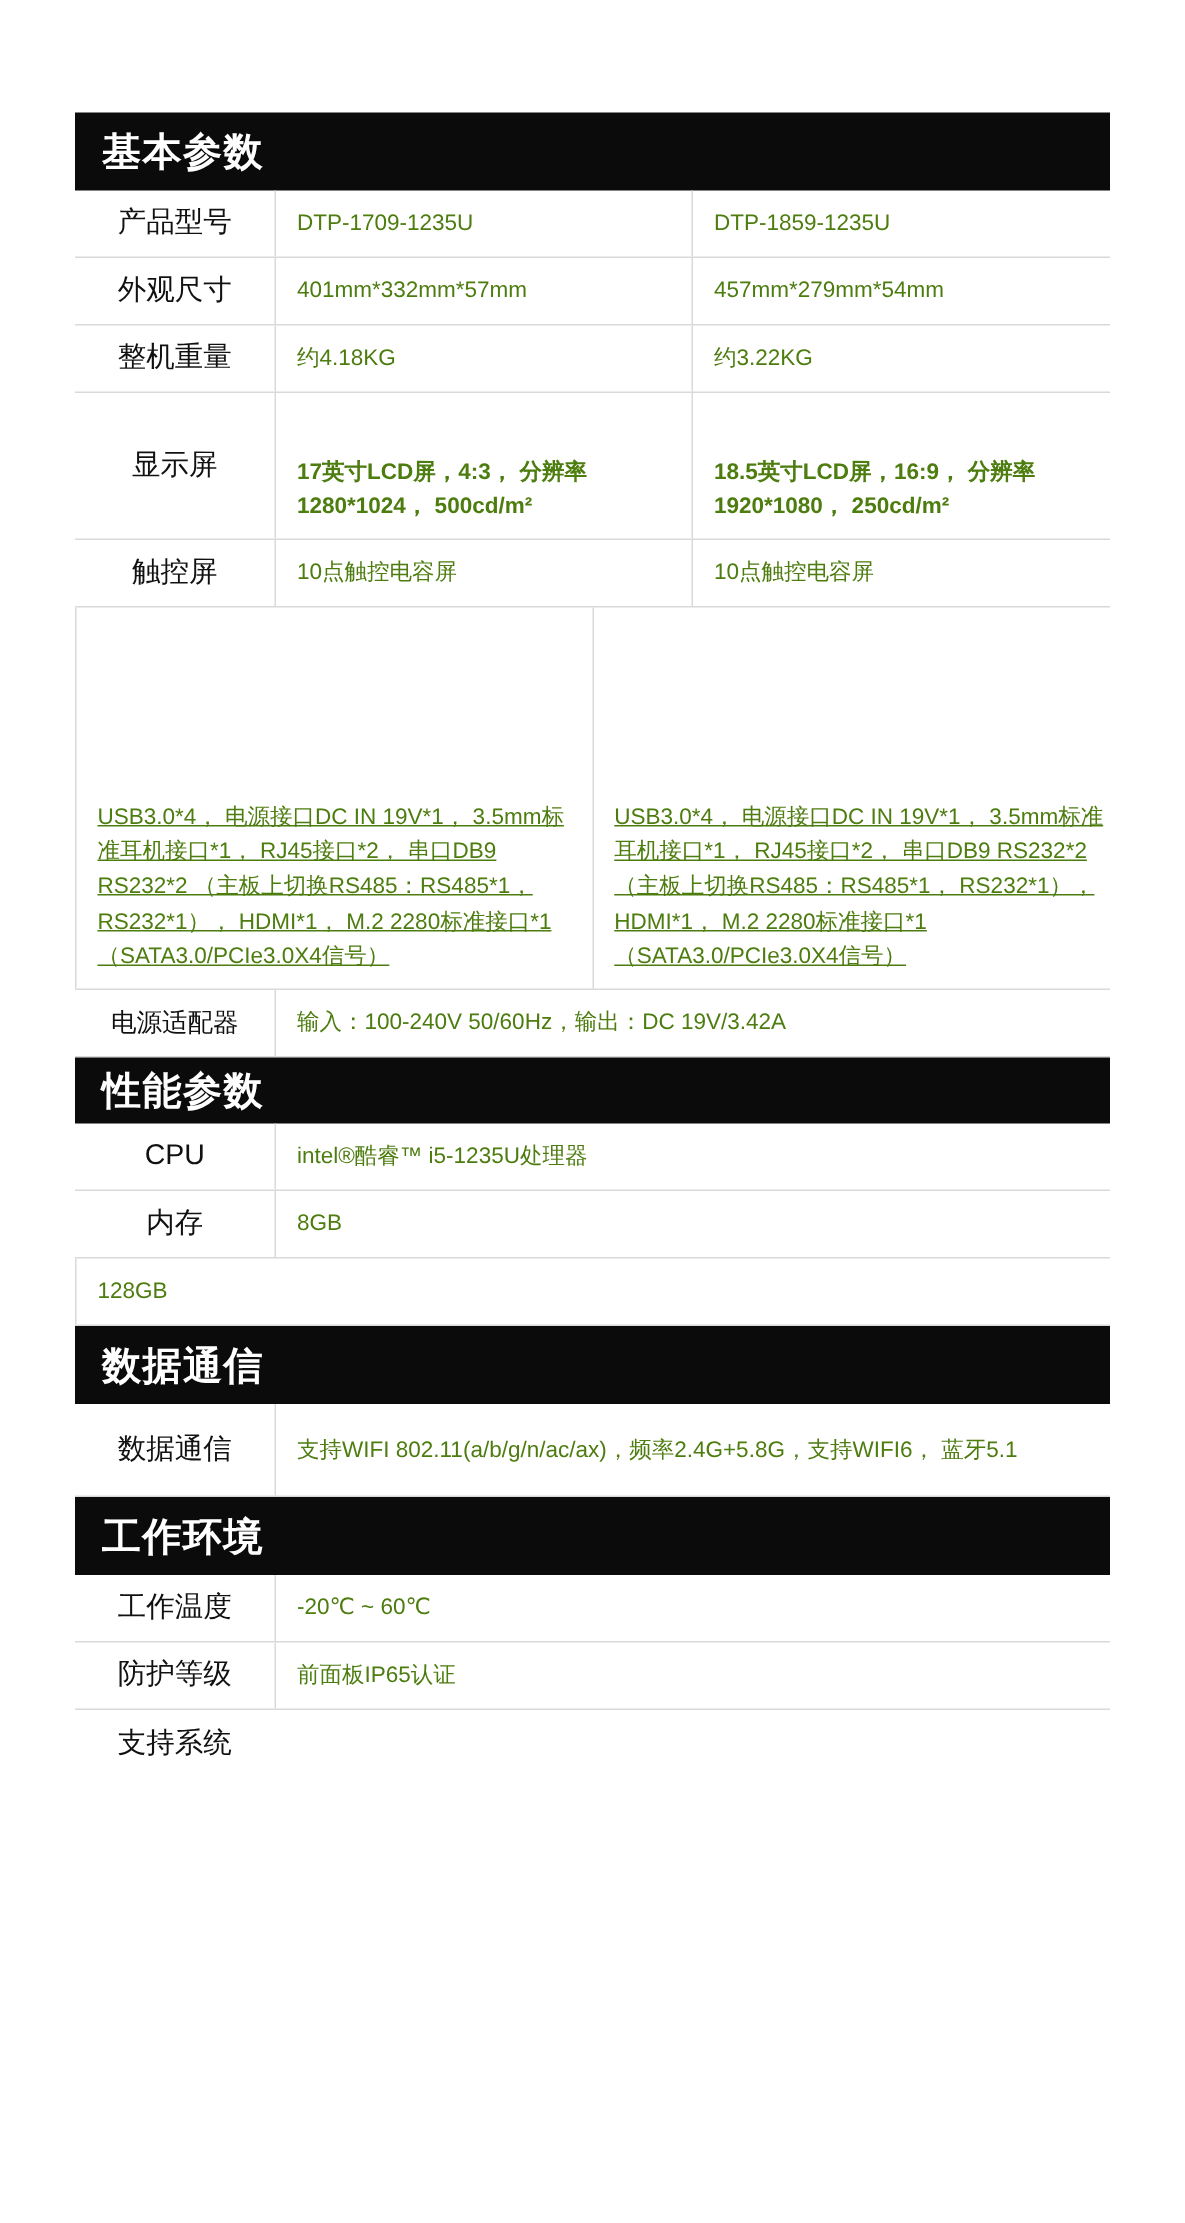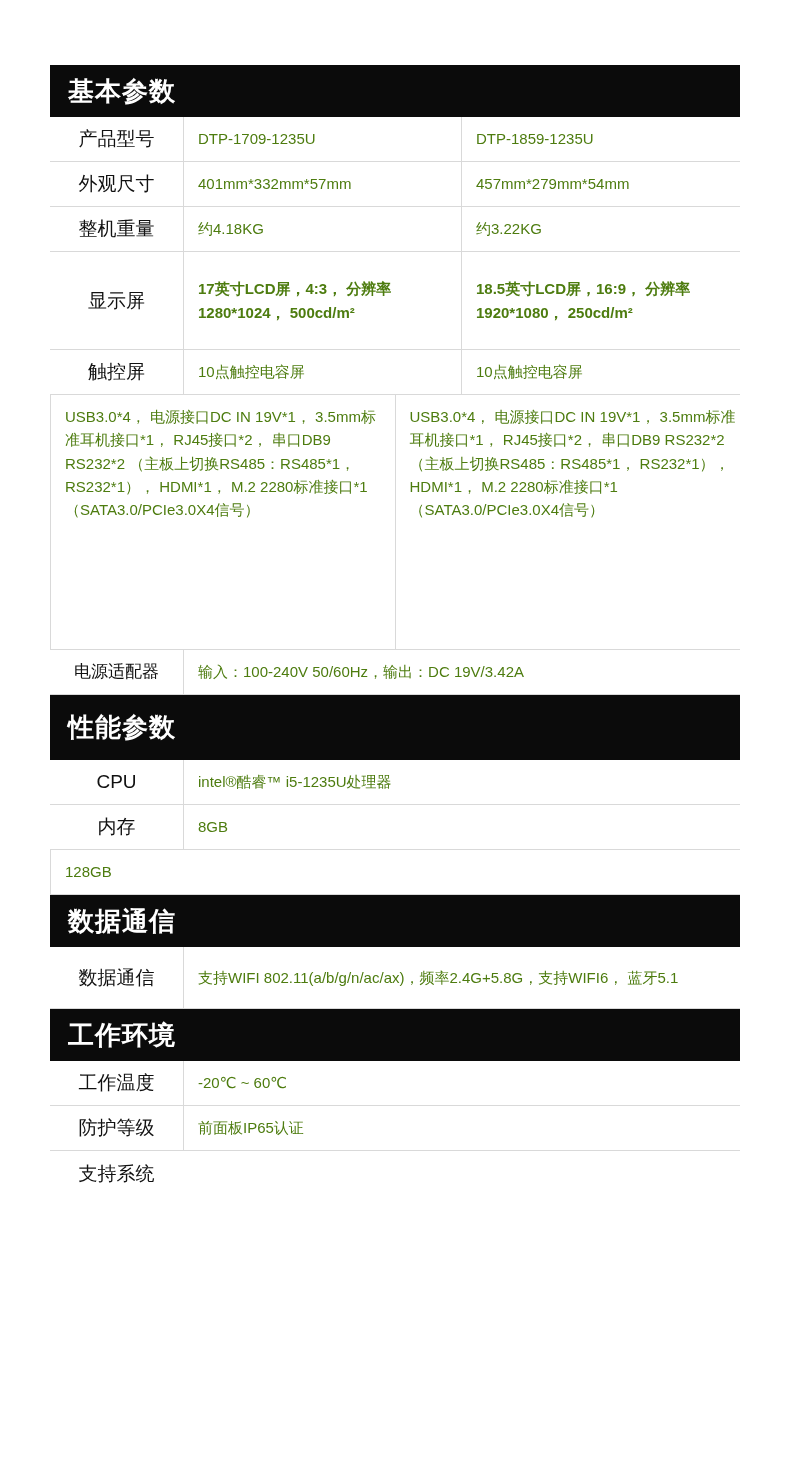--- a/index.html
+++ b/index.html
@@ -12,36 +12,36 @@
   }
   .page {
     width: 790px;
     min-height: 1482px;
     background: #fff;
     position: relative;
   }
   .sheet {
     position: absolute;
     left: 50px;
-    top: 65px;
+    top: 75px;
     width: 690px;
   }
   
   .section-bar {
     background: #0b0b0b;
     color: #ffffff;
     font-size: 26px;
     font-weight: bold;
     letter-spacing: 1px;
     height: 52px;
     display: flex;
     align-items: center;
     padding-left: 18px;
   }
-  .section-bar.tight { height: 65px; }
+  .section-bar.tight { height: 44px; }
 
   
   .row {
     display: flex;
     border-bottom: 1px solid #d9d9d9;
     min-height: 45px;
   }
   .row:last-child { border-bottom: none; }
   .label {
     width: 133px;
@@ -66,26 +66,26 @@
     flex: 1 1 50%;
     padding: 10px 4px 10px 14px;
     font-size: 15px;
     color: #4d7c0f;
     line-height: 1.55;
     display: flex;
     align-items: center;
   }
   .cell.divider { border-right: 1px solid #d9d9d9; }
   .cell.full { flex: 1 1 100%; }
-  .cell.bold { font-weight: bold; }
+  .cell.bold { font-weight: bold; align-items: flex-end; }
   .cell-inner { width: 100%; }
 
   .row.display { min-height: 98px; }
   .row.io { min-height: 255px; }
-  .row.io .cell { align-items: flex-start; }
+  .row.io .cell { align-items: flex-end; text-decoration: underline; }
   .row.comms { min-height: 62px; }
 </style>
 </head>
 <body>
 
 <div class="page">
   <div class="sheet">
 
     <div class="section-bar">
       <span>基本参数</span>

